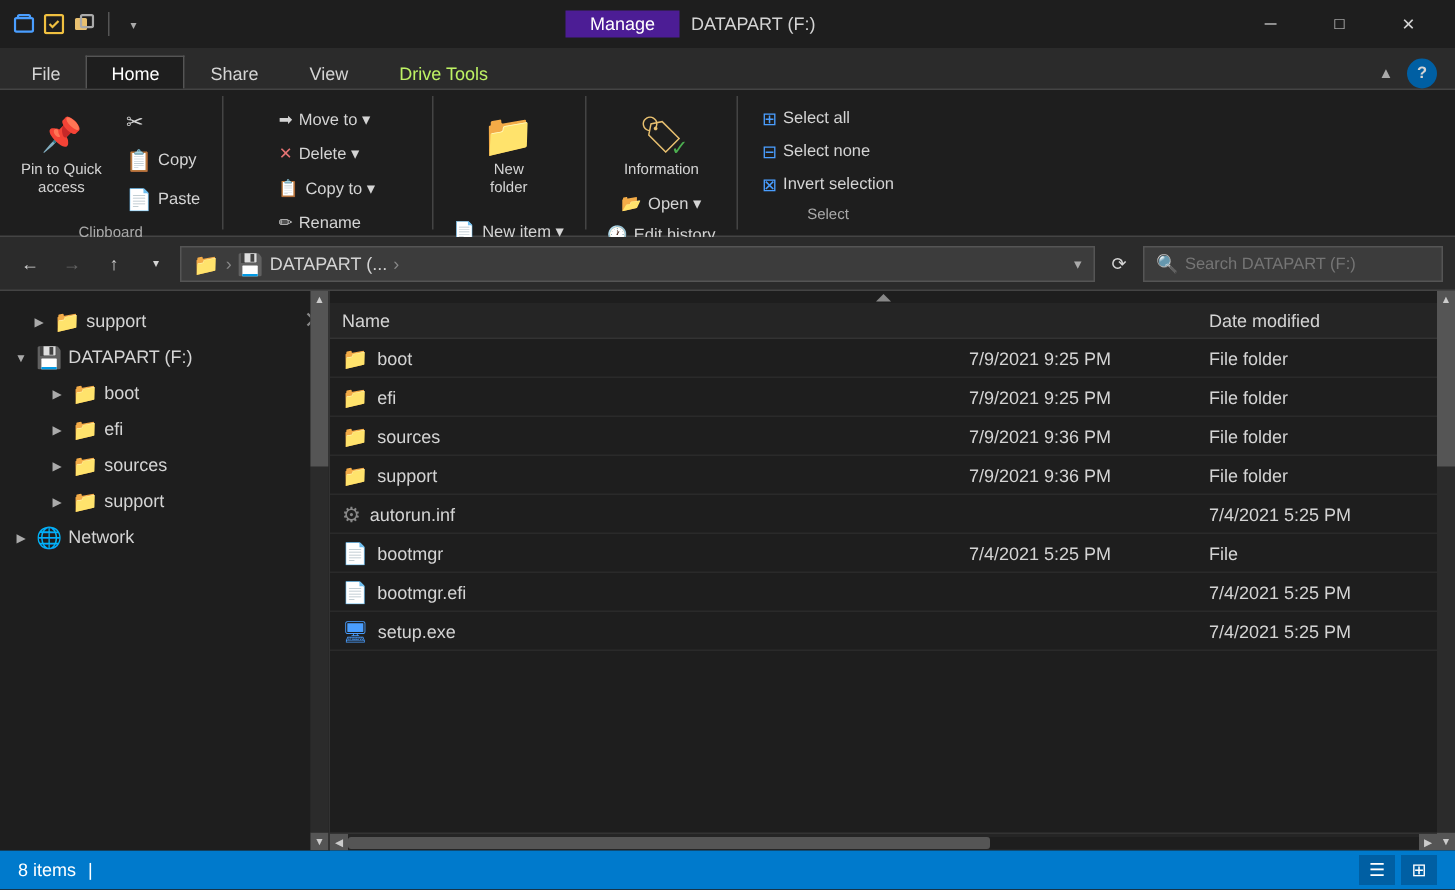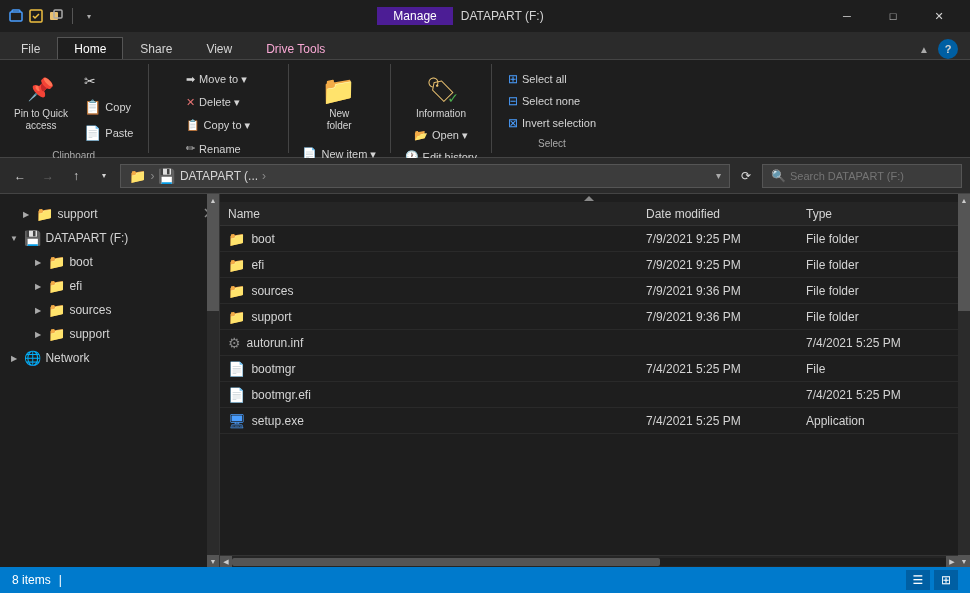--- a/index.html
+++ b/index.html
@@ -94,21 +94,21 @@
       display: flex;
       align-items: center;
     }
     .ribbon-tab.active {
       background: #1e1e1e;
       color: white;
       border-color: #555;
       border-bottom-color: #1e1e1e;
     }
     .ribbon-tab.drive-tools {
-      color: #f9a8d4;
+      color: #bef264;
     }
     .ribbon-tab-spacer { flex: 1; }
 
     
     .ribbon {
       background: #1e1e1e;
       height: 98px;
       display: flex;
       align-items: stretch;
       padding: 4px 0;
@@ -701,23 +701,20 @@
       <div style="width:0;height:0;border-left:5px solid transparent;border-right:5px solid transparent;border-bottom:5px solid #888;"></div>
     </div>
 
     <div class="file-list-header">
       <div class="col-name">
         <span>Name</span>
       </div>
       <div class="col-date">
         <span>Date modified</span>
       </div>
-      <div class="col-type">
-        <span>Type</span>
-      </div>
     </div>
 
     <div class="file-list" id="file-list">
     <div class="file-row">
       <div class="col-name">
         <span class="file-icon" style="color:#e8c070;">📁</span>
         <span>boot</span>
       </div>
       <div class="col-date">
         <span>7/9/2021 9:25 PM</span>
@@ -793,23 +790,20 @@
       </div>
     </div>
         <div class="file-row">
       <div class="col-name">
         <span class="file-icon" style="color:#4a9eff;">🖥</span>
         <span>setup.exe</span>
       </div>
       <div class="col-date">
         <span>7/4/2021 5:25 PM</span>
       </div>
-      <div class="col-type">
-        <span>Application</span>
-      </div>
     </div>
       </div>
 
     <div class="h-scrollbar-area">
       <div style="width:12px;height:12px;background:#555;display:flex;align-items:center;justify-content:center;font-size:7px;color:#ccc;flex-shrink:0;">◀</div>
       <div class="h-scrollbar">
         <div class="h-scrollbar-thumb"></div>
       </div>
       <div style="width:12px;height:12px;background:#555;display:flex;align-items:center;justify-content:center;font-size:7px;color:#ccc;flex-shrink:0;">▶</div>
     </div>

